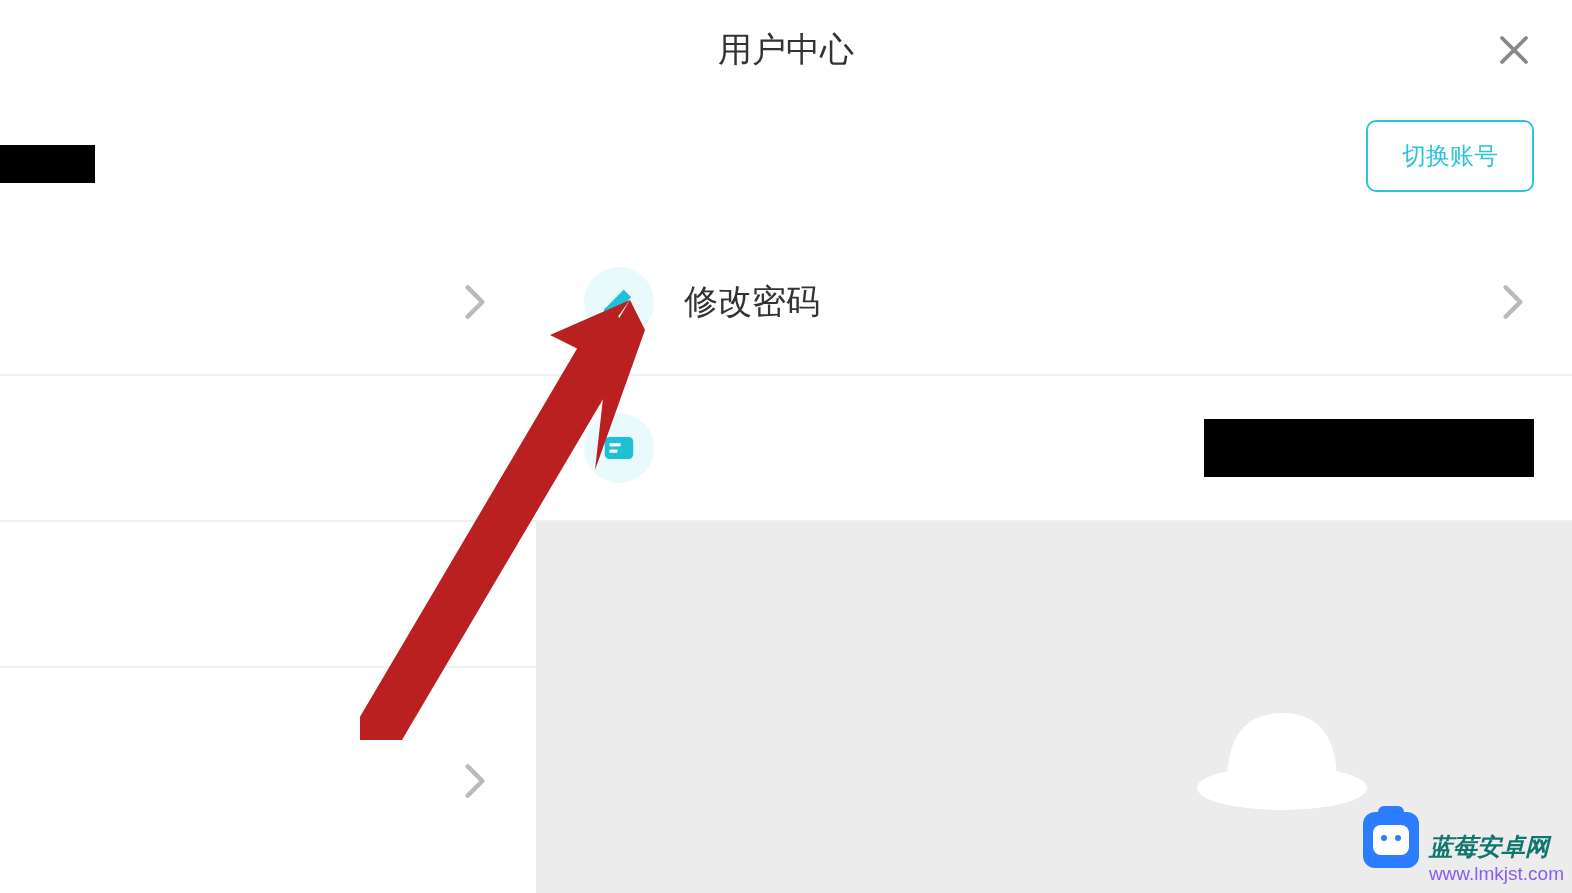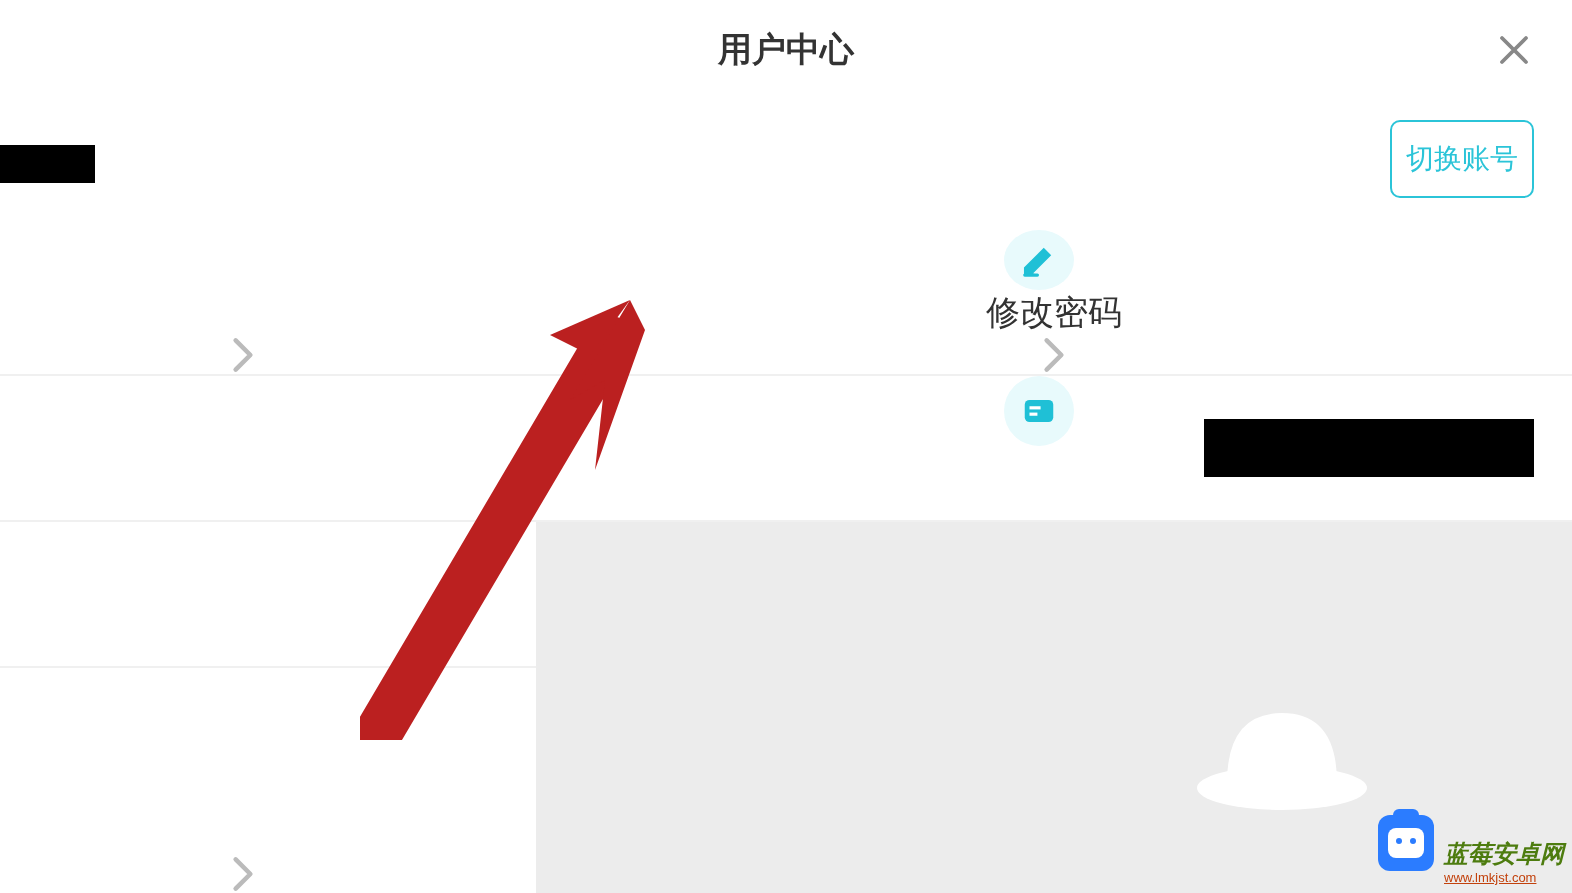--- a/index.html
+++ b/index.html
@@ -15,21 +15,21 @@
       background: #fff;
       height: 100px;
       position: relative;
       display: flex;
       align-items: center;
       justify-content: center;
     }
     .header-title {
       font-size: 34px;
       color: #333;
-      font-weight: 700;
+      font-weight: 400;
     }
     .close-btn {
       position: absolute;
       right: 38px;
       top: 32px;
       width: 40px;
       height: 40px;
       cursor: pointer;
       display: flex;
       align-items: center;
@@ -50,22 +50,22 @@
       background: #000;
     }
     .switch-account {
       position: absolute;
       right: 38px;
       top: 20px;
       border: 2px solid #2bc4d8;
       color: #2bc4d8;
       background: #fff;
       border-radius: 10px;
-      padding: 18px 14px;
-      font-size: 28px;
+      padding: 18px 34px;
+      font-size: 24px;
       cursor: pointer;
     }
     .columns {
       display: flex;
       height: 663px;
     }
     .left-col {
       width: 536px;
       display: flex;
       flex-direction: column;
@@ -73,21 +73,20 @@
     .right-col {
       flex: 1;
       display: flex;
       flex-direction: column;
     }
     .left-row, .right-row {
       background: #fff;
       position: relative;
       display: flex;
       align-items: center;
-      flex-direction: column;
     }
     .left-row {
       height: 144px;
       margin-bottom: 2px;
       justify-content: flex-end;
       padding-right: 50px;
     }
     .left-row:last-child { margin-bottom: 0; }
     .left-row.tall { height: 225px; }
     .right-row {
@@ -184,30 +183,29 @@
       width: 6px;
       height: 6px;
       background: #2b7cff;
       border-radius: 50%;
       top: 10px;
     }
     .wm-face::before { left: 8px; }
     .wm-face::after { right: 8px; }
     .wm-text { display: flex; flex-direction: column; }
     .wm-text-main {
-      color: #4d7c0f;
+      color: #0f766e;
       font-size: 24px;
       font-weight: bold;
       font-style: italic;
       margin-top: 37px;
     }
     .wm-text-sub {
-      color: #c2410c;
-      font-size: 13px;
-      text-decoration: underline;
+      color: #8b5cf6;
+      font-size: 19px;
     }
     .hat-shape {
       position: absolute;
       right: 200px;
       bottom: 80px;
       width: 180px;
       height: 120px;
       z-index: 5;
     }
   </style>

